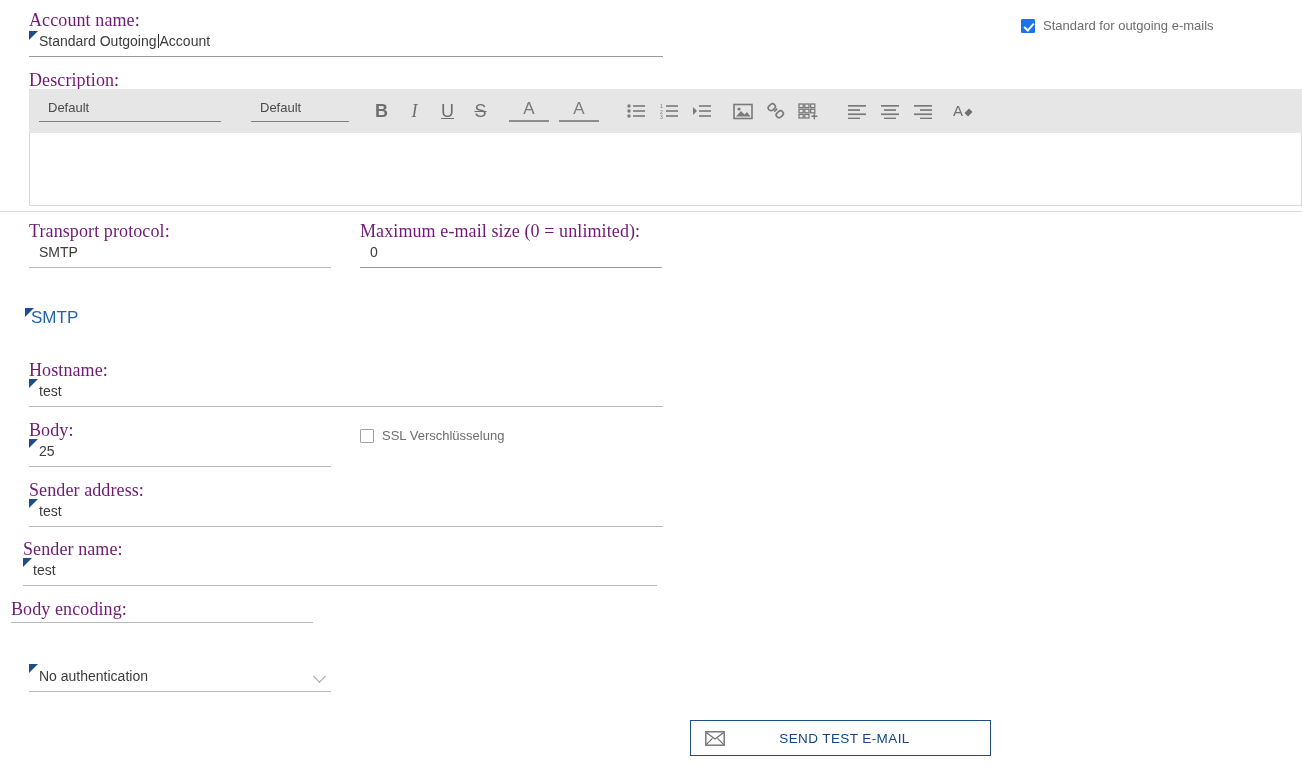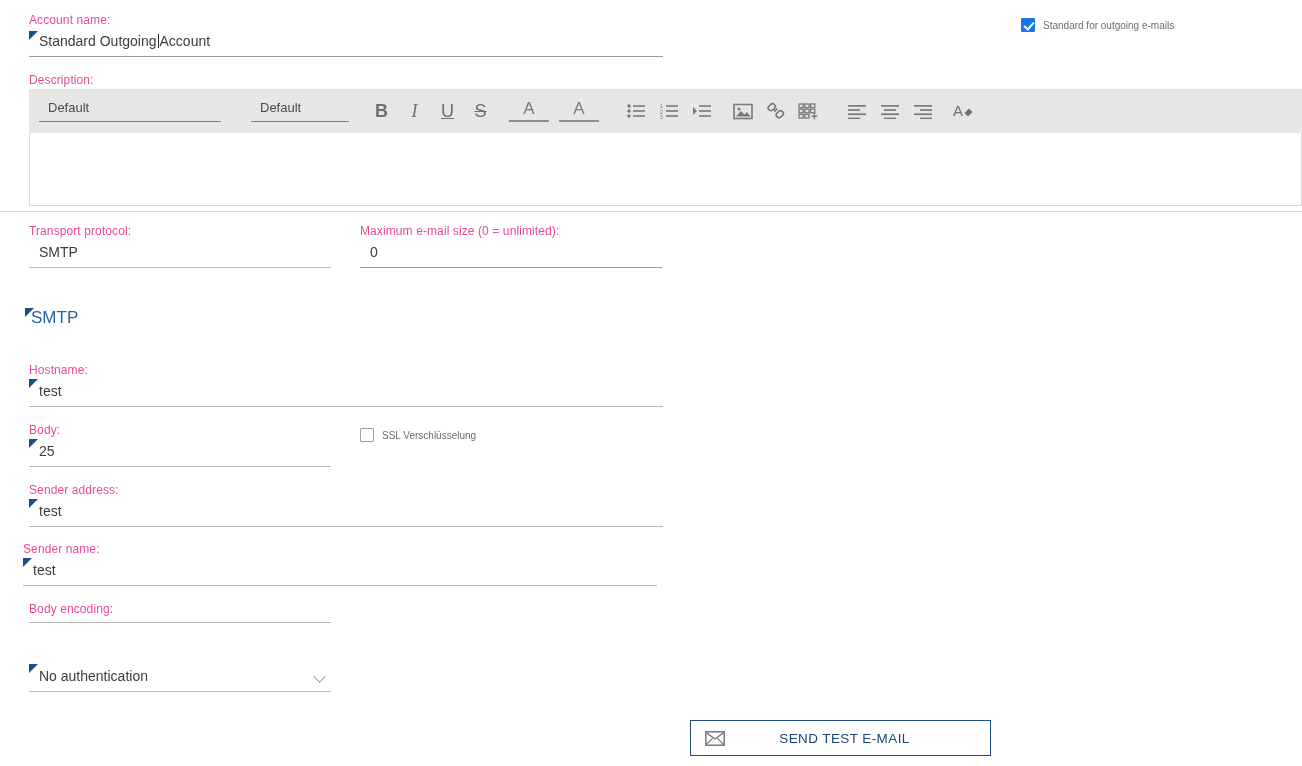--- a/index.html
+++ b/index.html
@@ -7,24 +7,25 @@
     margin: 0; padding: 0;
     width: 1302px; height: 766px;
     background: #ffffff;
     font-family: "Liberation Sans", sans-serif;
     overflow: hidden;
   }
   .page { position: relative; width: 1302px; height: 766px; }
 
   
   .label {
-    font-size: 12px;
-    color: #ec4899;
+    font-size: 18px;
+    color: #701a75;
     line-height: 14px;
     letter-spacing: .1px;
+    font-family: Liberation Serif, serif;
   }
   .value {
     font-size: 14px;
     color: #3c3c3c;
     line-height: 18px;
     white-space: nowrap;
   }
   .underline {
     height: 1px;
     background: #9b9b9b;
@@ -76,21 +77,21 @@
   }
   .cb.checked::after {
     content: "";
     position: absolute;
     left: 4px; top: 1px;
     width: 4px; height: 8px;
     border: solid #fff;
     border-width: 0 2px 2px 0;
     transform: rotate(42deg);
   }
-  .cb-label { font-size: 10px; color: #6d6d6d; }
+  .cb-label { font-size: 13px; color: #6d6d6d; }
 
   
   #description-label { position: absolute; left: 29px; top: 73px; }
   #editor { position: absolute; left: 29px; top: 89px; }
   #editor-toolbar {
     position: absolute; left: 0; top: 0;
     width: 1273px; height: 44px;
     background: #e6e6e6;
     display: flex; align-items: center;
   }
@@ -165,21 +166,21 @@
 
   
   #hostname-field { position: absolute; left: 29px; top: 363px; width: 634px; }
   #port-field     { position: absolute; left: 29px; top: 423px; width: 302px; }
   #ssl-row {
     position: absolute; left: 360px; top: 428px;
     display: flex; align-items: center; gap: 8px;
   }
   #sender-address-field { position: absolute; left: 29px; top: 483px; width: 634px; }
   #sender-name-field    { position: absolute; left: 23px; top: 542px; width: 634px; }
-  #body-encoding-field  { position: absolute; left: 29px; top: 602px; width: 302px; }
+  #body-encoding-field  { position: absolute; left: 11px; top: 602px; width: 302px; }
   #authentication-field { position: absolute; left: 29px; top: 662px; width: 302px; }
 
   .field .value-row.with-top { padding-top: 5px; }
 
   .select-row {
     position: relative;
     display: flex; align-items: center;
     padding-left: 10px;
     padding-top: 5px;
   }

